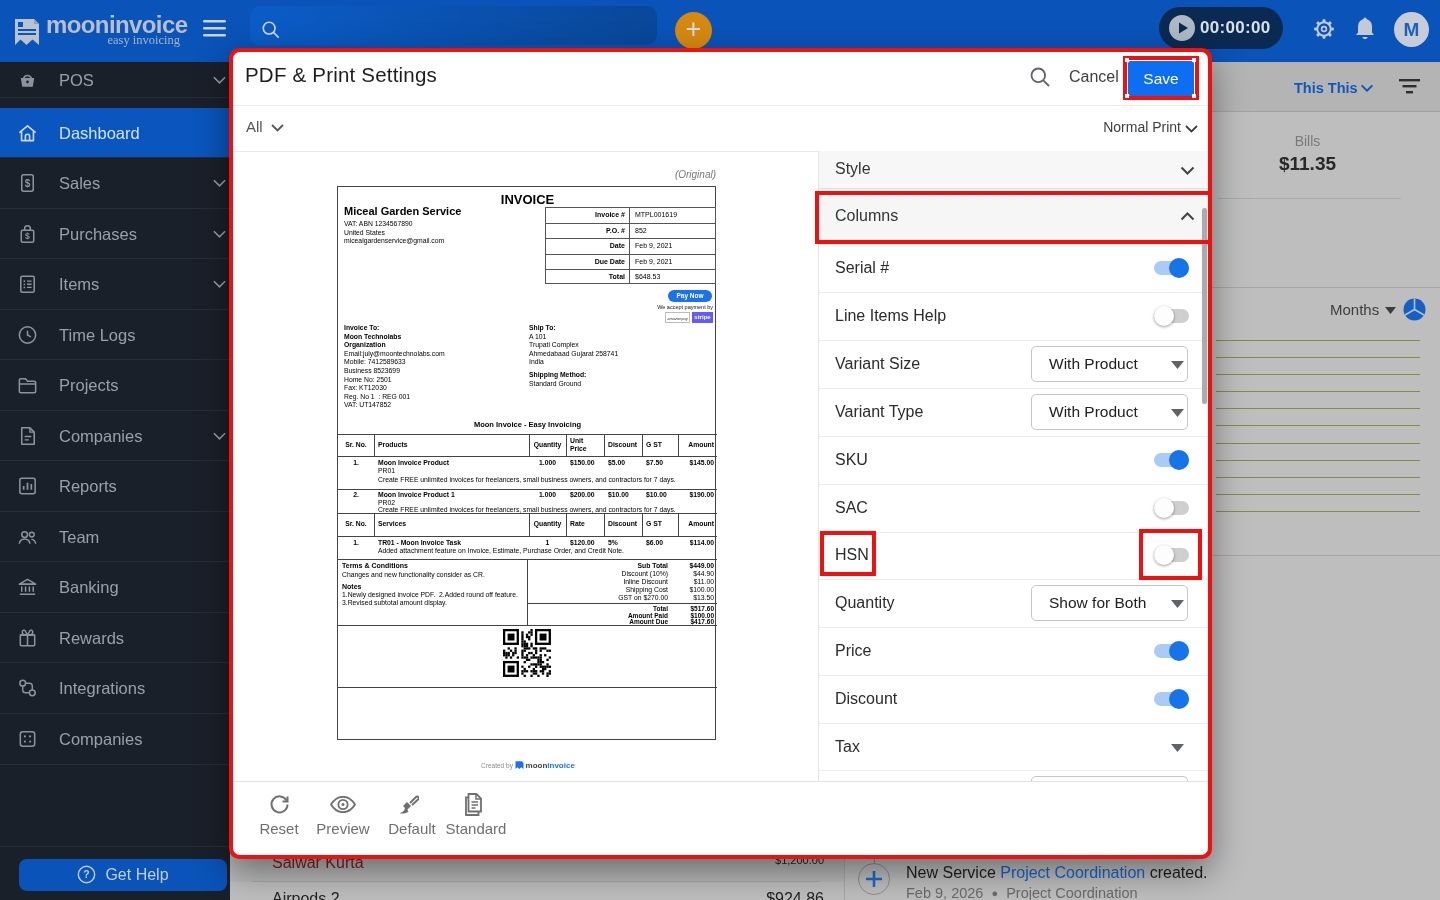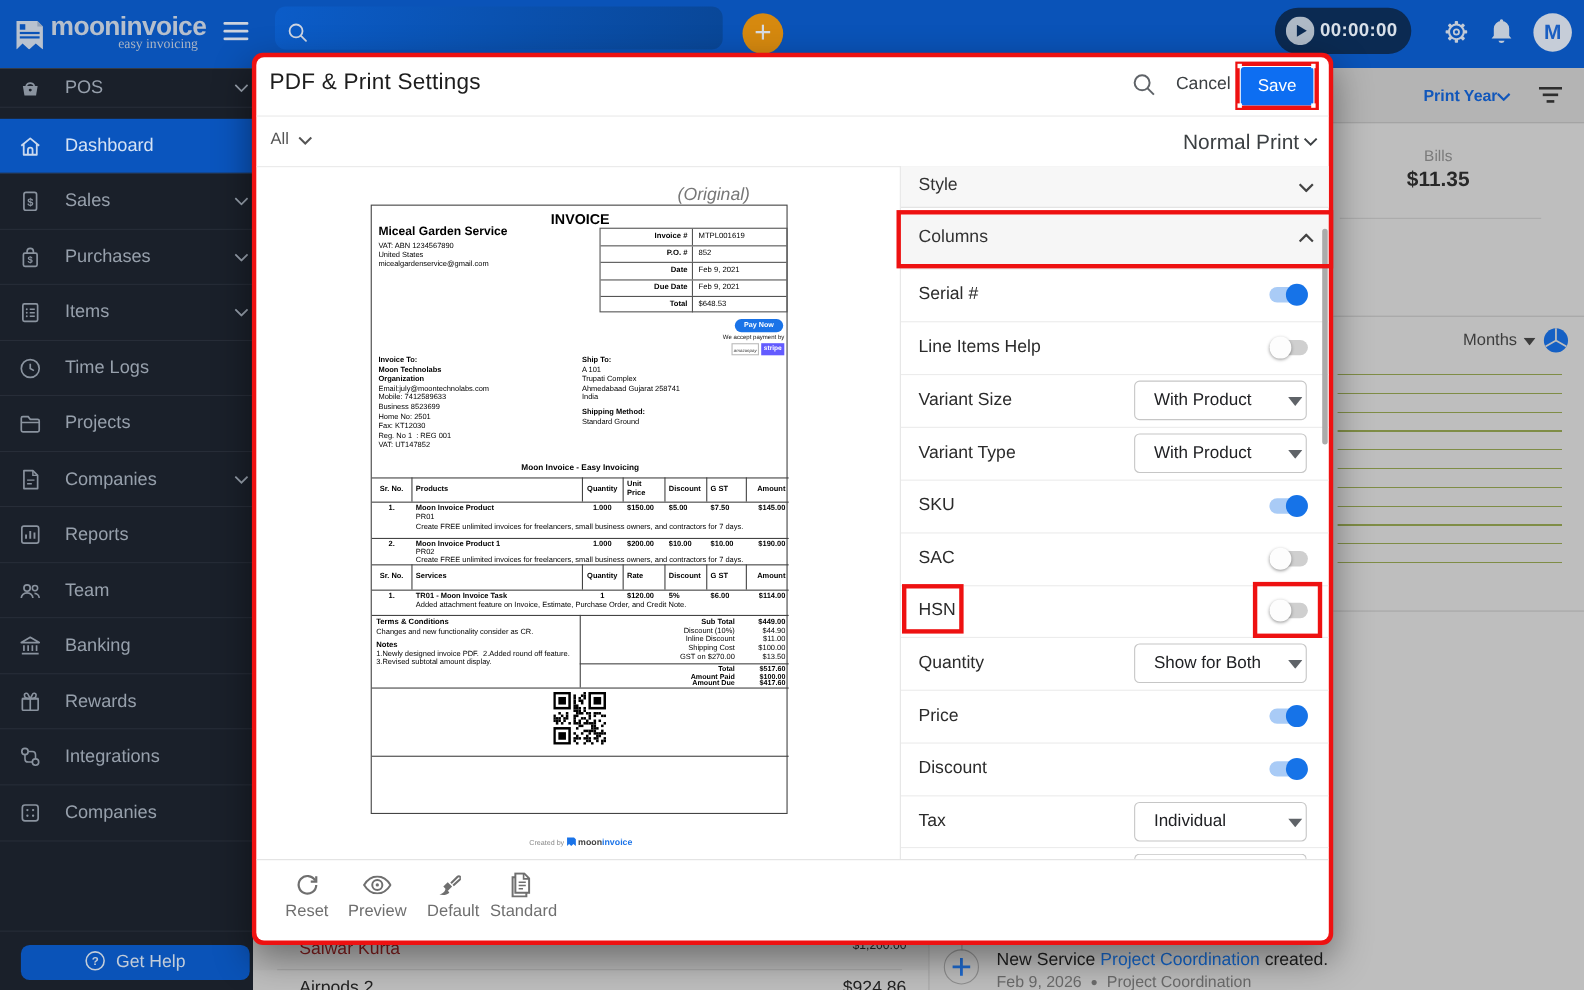--- a/index.html
+++ b/index.html
@@ -228,21 +228,21 @@
       <span class="lbl">Companies</span>
     </div>
   <div style="position:absolute;left:0;top:784px;width:230px;border-top:1px solid #272d38;"></div>
 </div>
 <div id="gethelp"><svg style="vertical-align:-4px;margin-right:9px" width="19" height="19" viewBox="0 0 20 20">
       <circle cx="10" cy="10" r="8.6" fill="none" stroke="#c3cdd9" stroke-width="1.5"></circle>
       <text x="10" y="14" font-size="11" font-weight="bold" fill="#c3cdd9" text-anchor="middle" font-family="Liberation Sans">?</text>
     </svg>Get Help</div>
 <div id="rightbg"></div>
 <div class="abs" style="left:230px;top:62px;width:1210px;height:50px;background:#b4b4b4;border-bottom:1px solid #a2a2a2;"></div>
-<div class="abs" style="left:1294px;top:80px;font-size:14.5px;font-weight:700;color:#1157bb;">Print Year</div>
+<div class="abs" style="left:1294px;top:80px;font-size:14.5px;font-weight:700;color:#1157bb;">This This</div>
 <svg class="abs" style="left:1360px;top:84px" width="14" height="8" viewBox="0 0 15 9">
     <path d="M1.5 1.5 L7.5 7.5 L13.5 1.5" fill="none" stroke="#1157bb" stroke-width="2.2"></path>
   </svg>
 <svg class="abs" style="left:1399px;top:79px" width="21" height="16" viewBox="0 0 21 16">
     <rect x="0" y="0" width="21" height="2.4" fill="#2e2e2e"></rect>
     <rect x="3.5" y="6" width="14" height="2.4" fill="#2e2e2e"></rect>
     <rect x="7" y="12" width="7" height="2.4" fill="#2e2e2e"></rect>
   </svg>
 <div class="abs" style="left:1240px;top:133px;width:135px;text-align:center;font-size:14px;color:#7a7a7a;">Bills</div>
 <div class="abs" style="left:1240px;top:153px;width:135px;text-align:center;font-size:19px;font-weight:700;color:#282828;">$11.35</div>
@@ -279,28 +279,28 @@
         <circle cx="9.3" cy="9.3" r="6.8" fill="none" stroke="#5f6368" stroke-width="1.8"></circle>
         <line x1="14.3" y1="14.3" x2="20" y2="20" stroke="#5f6368" stroke-width="1.8"></line>
       </svg>
   <div class="abs" style="left:836px;top:16px;font-size:16px;color:#3c4043;">Cancel</div>
   <div class="abs" style="left:895px;top:9px;width:66px;height:35px;background:#0d6ef2;border-radius:3px;color:#fff;font-size:15.5px;font-weight:500;text-align:center;line-height:35px;">Save</div>
   <div class="abs" style="left:0;top:53px;width:975px;height:1px;background:#e9e9e9;"></div>
   <div class="abs" style="left:13px;top:66px;font-size:15px;color:#555;">All</div>
   <svg class="abs" style="left:38px;top:72px" width="13" height="8" viewBox="0 0 13 8">
         <path d="M1 1 L6.5 6.5 L12 1" fill="none" stroke="#555" stroke-width="1.8"></path>
       </svg>
-  <div class="abs" style="left:800px;top:67px;width:148px;text-align:right;font-size:19px;color:#3c4043;">Normal Print</div>
+  <div class="abs" style="left:800px;top:67px;width:148px;text-align:right;font-size:14px;color:#3c4043;">Normal Print</div>
   <svg class="abs" style="left:952px;top:73px" width="13" height="8" viewBox="0 0 13 8">
         <path d="M1 1 L6.5 6.5 L12 1" fill="none" stroke="#3c4043" stroke-width="1.8"></path>
       </svg>
   <div class="abs" style="left:0;top:99px;width:975px;height:1px;background:#e9e9e9;"></div>
   <div class="abs" style="left:585px;top:99px;width:1px;height:630px;background:#e5e5e5;"></div>
 
-  <div class="abs" style="left:383px;top:117px;width:100px;font-size:16px;font-style:italic;color:#777;">(Original)</div>
+  <div class="abs" style="left:383px;top:117px;width:100px;text-align:right;font-size:10px;font-style:italic;color:#777;">(Original)</div>
   <div id="sheet">
         <div class="a b" style="left:0;top:5px;width:379px;text-align:center;font-size:13px;">INVOICE</div>
   <div class="a b" style="left:6px;top:18px;font-size:11px;">Miceal Garden Service</div>
   <div class="a" style="left:6px;top:33px;font-size:6.8px;line-height:8.6px;">VAT: ABN 1234567890<br>United States<br>micealgardenservice@gmail.com</div>
   <div class="a" style="left:207px;top:20px;width:171px;height:77px;border:1px solid #555;">
   <div style="position:relative;height:15.2px;box-sizing:border-box;">
             <div style="position:absolute;left:0;top:0;width:79px;height:100%;text-align:right;font-size:7px;font-weight:700;line-height:14px;">Invoice #</div>
             <div style="position:absolute;left:83px;top:0;bottom:0;width:1px;background:#555;"></div>
             <div style="position:absolute;left:89px;top:0;font-size:7px;line-height:14px;">MTPL001619</div>
           </div>
@@ -617,21 +617,20 @@
   <div class="tgl off" style="top:496px;"></div>
       <div class="knob off" style="top:493px;"></div>
   <div class="dd" style="top:533px;">Show for Both</div>
       <svg class="ddc" style="top:548px;" width="13" height="8" viewBox="0 0 13 8">
         <path d="M0 0 h13 L6.5 8 Z" fill="#5f6368"></path>
       </svg>
   <div class="tgl on" style="top:592px;"></div>
       <div class="knob on" style="top:589px;"></div>
   <div class="tgl on" style="top:640px;"></div>
       <div class="knob on" style="top:637px;"></div>
-  <div class="dd" style="top:677px;">Individual</div>
       <svg class="ddc" style="top:692px;" width="13" height="8" viewBox="0 0 13 8">
         <path d="M0 0 h13 L6.5 8 Z" fill="#5f6368"></path>
       </svg>
   <div class="abs" style="left:798px;top:724px;width:157px;height:5px;border:1px solid #c6c6c6;border-bottom:none;border-radius:5px 5px 0 0;"></div>
   <div class="abs" style="left:969px;top:156px;width:5px;height:196px;background:#ababab;border-radius:3px;"></div>
 
   <div class="abs" style="left:0;top:729px;width:975px;height:1px;background:#e2e2e2;"></div>
   <svg class="abs" style="left:36px;top:742px" width="21" height="21" viewBox="0 0 21 21">
         <path d="M17.5 6.5 A8 8 0 1 0 18.5 10.5" fill="none" stroke="#6f6f6f" stroke-width="2"></path>
         <path d="M18.5 2.5 v5 h-5" fill="none" stroke="#6f6f6f" stroke-width="2"></path>

